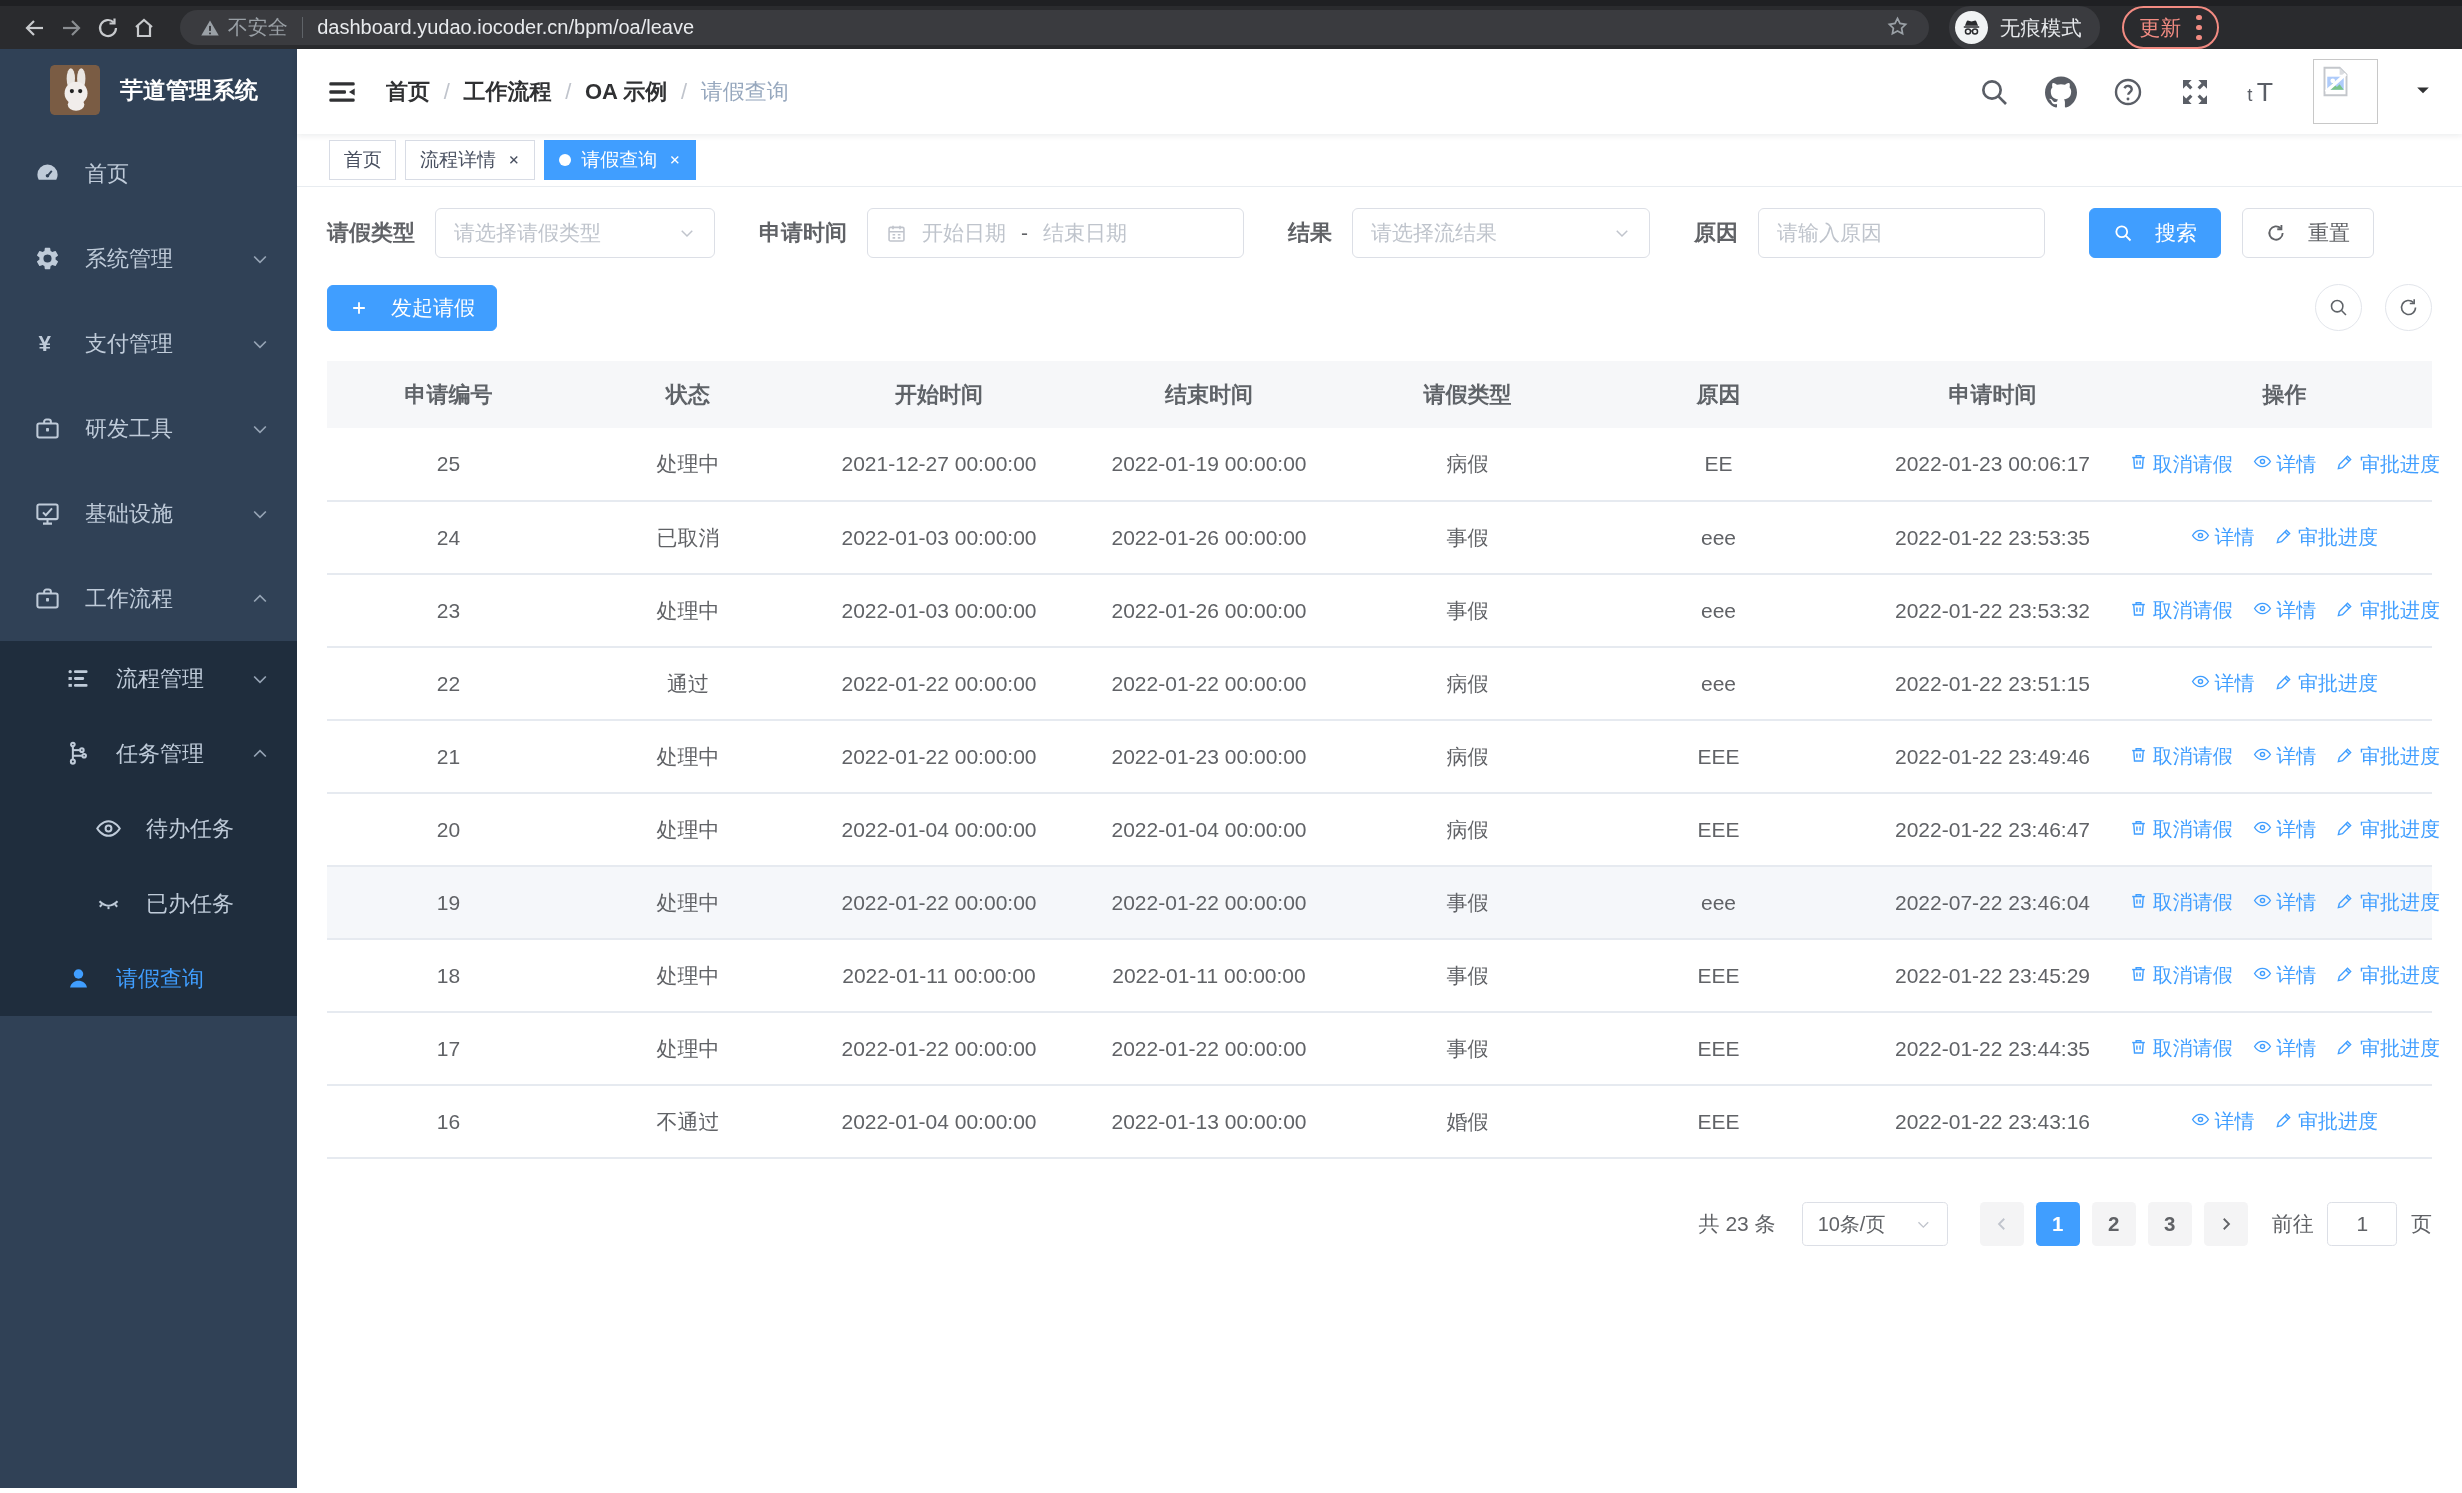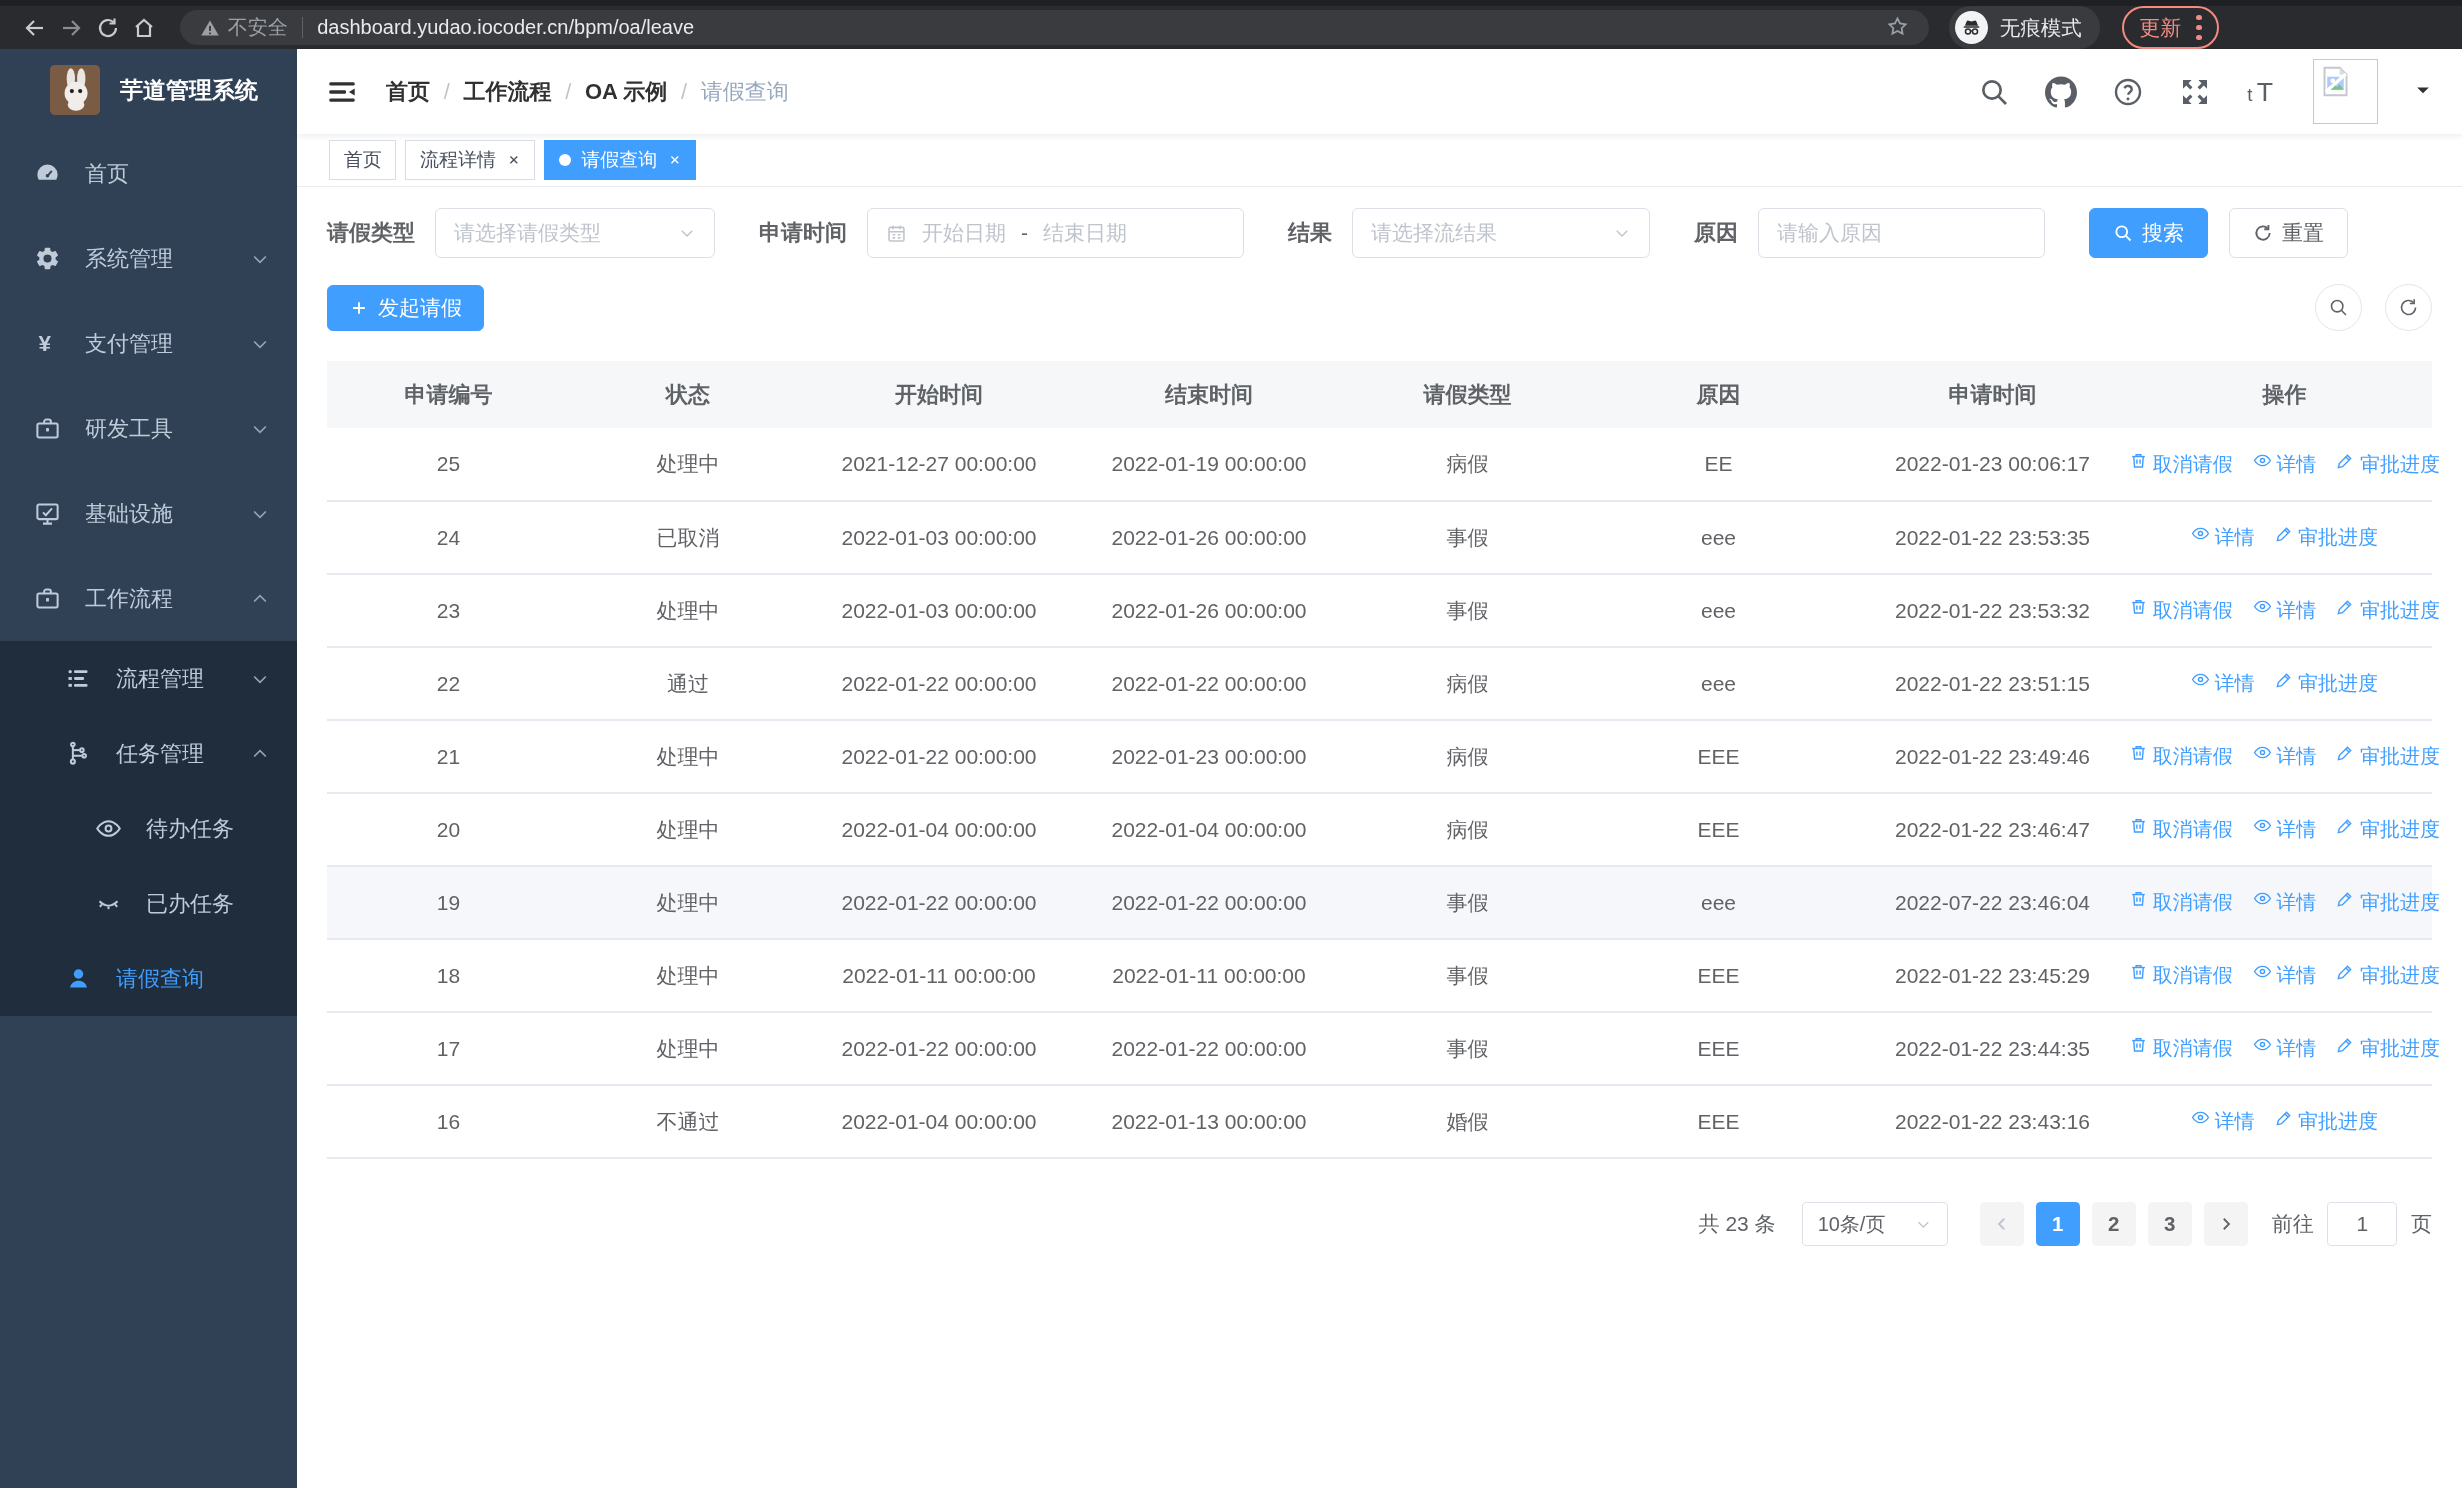--- a/index.html
+++ b/index.html
@@ -77,39 +77,39 @@
   .f-box { height:50px; border:1.5px solid #dcdfe6; border-radius:6px; background:#fff; display:flex; align-items:center; padding:0 18px; font-size:21px; color:#bfc4cc; margin-right:44px; }
   .f-box .ph { color:#bfc4cc; white-space:nowrap; }
   .f-box .f-chevron { margin-left:auto; color:#c0c4cc; display:flex; }
   .f-box .f-chevron svg { width:18px; height:18px; }
   .f-box.sel-leave { width:280px; }
   .f-box.daterange { width:377px; gap:15px; }
   .f-box.sel-result { width:298px; }
   .f-box.inp-reason { width:287px; }
   .daterange .cal-ico { color:#c0c4cc; display:flex; } .daterange .cal-ico svg { width:21px; height:21px; }
   .daterange .dash { color:#606266; }
-  .btn { height:50px; border-radius:6px; display:flex; align-items:center; gap:9px; font-size:21px; padding:0 23px; cursor:pointer; white-space:nowrap; }
+  .btn { height:50px; border-radius:6px; display:flex; align-items:center; gap:22px; font-size:21px; padding:0 23px; cursor:pointer; white-space:nowrap; }
   .btn svg { width:20px; height:20px; }
   .btn.primary { background:#409eff; color:#fff; border:1.5px solid #409eff; }
   .btn.plain { background:#fff; color:#606266; border:1.5px solid #dcdfe6; }
   .btn.search-btn { margin-right:21px; }
 
   .toolbar-row { display:flex; align-items:center; margin-bottom:30px; }
   .btn.create-btn { height:46px; padding:0 21px; }
   .tb-right { margin-left:auto; display:flex; gap:23px; }
   .circle-btn { width:47px; height:47px; border-radius:50%; border:1.5px solid #e2e5eb; background:#fff; color:#5f6368; display:flex; align-items:center; justify-content:center; cursor:pointer; }
   .circle-btn svg { width:21px; height:21px; }
 
   
   table.grid { width:100%; border-collapse:collapse; table-layout:fixed; }
   table.grid th { height:67px; background:#f6f7f9; color:#5f6368; font-size:22px; font-weight:bold; text-align:center; }
   table.grid td { height:73px; color:#606266; font-size:21px; text-align:center; border-bottom:2.3px solid #e6eaf0; white-space:nowrap; }
   table.grid tr.hl td { background:#f5f7fa; }
   .act-wrap { display:flex; justify-content:center; gap:20px; }
-  .act-link { color:#409eff; font-size:20px; display:flex; align-items:flex-start; gap:4.6px; cursor:pointer; white-space:nowrap; }
+  .act-link { color:#409eff; font-size:20px; display:flex; align-items:center; gap:4.6px; cursor:pointer; white-space:nowrap; }
   .act-link svg { width:19px; height:19px; }
 
   
   .pagination { display:flex; justify-content:flex-end; align-items:center; margin-top:43px; font-size:21px; color:#606266; }
   .pg-total { margin-right:26px; }
   .pg-size { width:146px; height:44px; border:1.5px solid #dcdfe6; border-radius:4.6px; display:flex; align-items:center; padding:0 15px; font-size:20px; color:#606266; margin-right:32px; cursor:pointer; }
   .pg-size .f-chevron { margin-left:auto; color:#c0c4cc; display:flex; } .pg-size .f-chevron svg { width:16.7px; height:16.7px; }
   .pg-btn { min-width:44px; height:44px; border-radius:4.6px; background:#f4f4f5; color:#606266; font-weight:bold; display:flex; align-items:center; justify-content:center; margin-right:12px; cursor:pointer; font-size:20.5px; }
   .pg-btn.arrow svg { width:18px; height:18px; }
   .pg-btn.disabled { color:#c0c4cc; }

